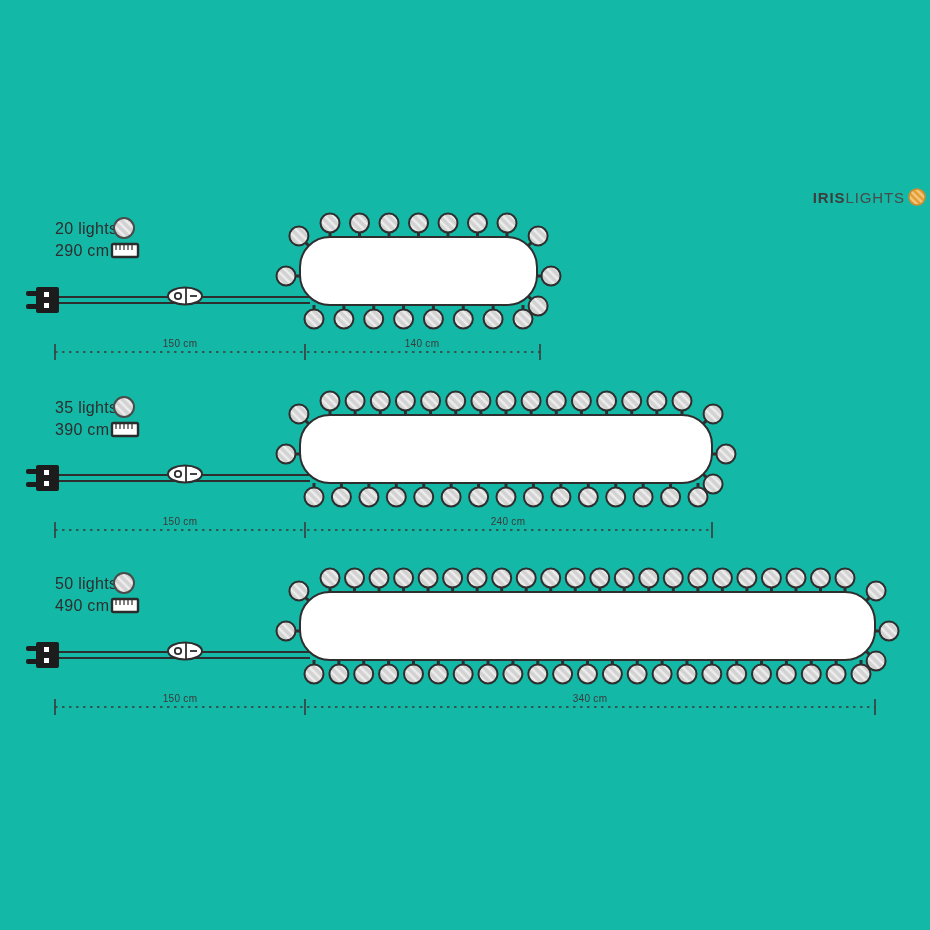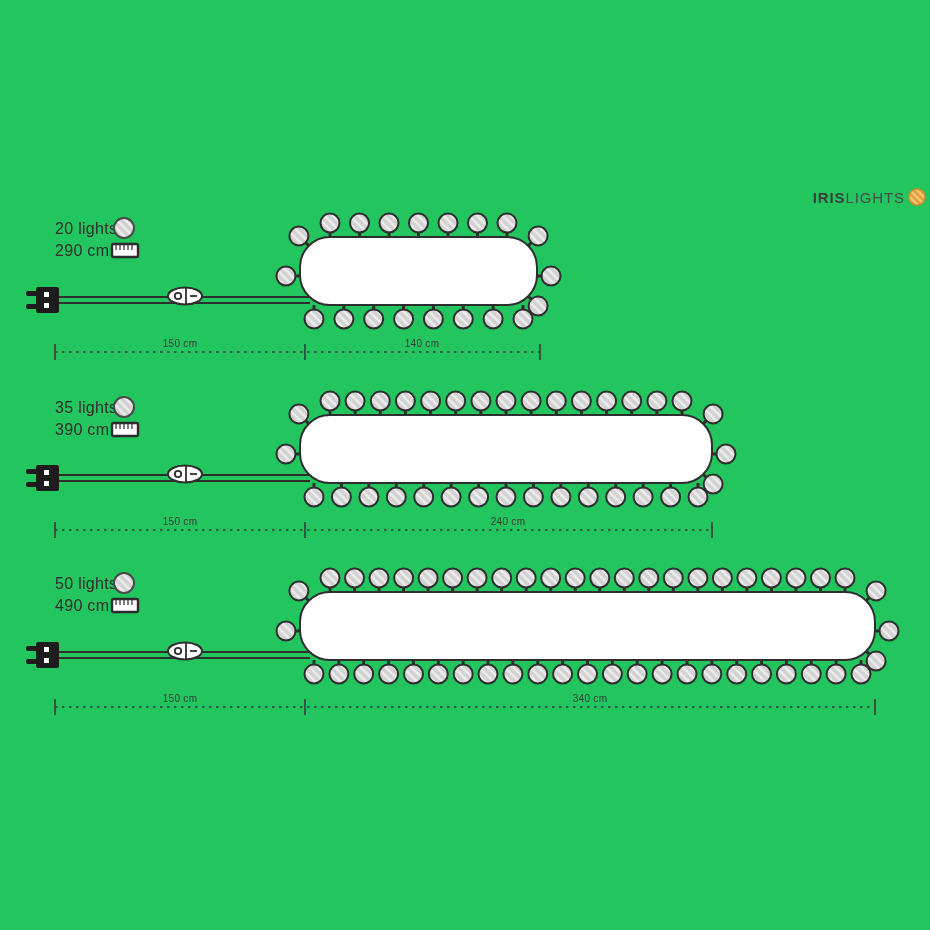--- a/index.html
+++ b/index.html
@@ -1,16 +1,16 @@
 <!DOCTYPE html>
 <html><head>
 <meta charset="utf-8">
 <style>
   html,body{margin:0;padding:0;background:#fff;}
-  .canvas{position:relative;width:930px;height:930px;background:#22c55e;overflow:hidden;}
+  .canvas{position:relative;width:930px;height:930px;background:#14b8a6;overflow:hidden;}
   svg{display:block;}
   text{font-family:"Liberation Sans",sans-serif;fill:#2e2e2e;}
   .lbl{font-size:16px;letter-spacing:.3px;}
   .meas{font-size:10px;fill:#3a3a3a;text-anchor:middle;letter-spacing:.3px;}
   .logo-bold{font-size:15px;font-weight:bold;letter-spacing:.9px;fill:#3d3d3d;}
   .logo-light{font-size:15px;font-weight:normal;letter-spacing:.9px;fill:#4a4a4a;}
 </style>
 </head>
 <body>
 

